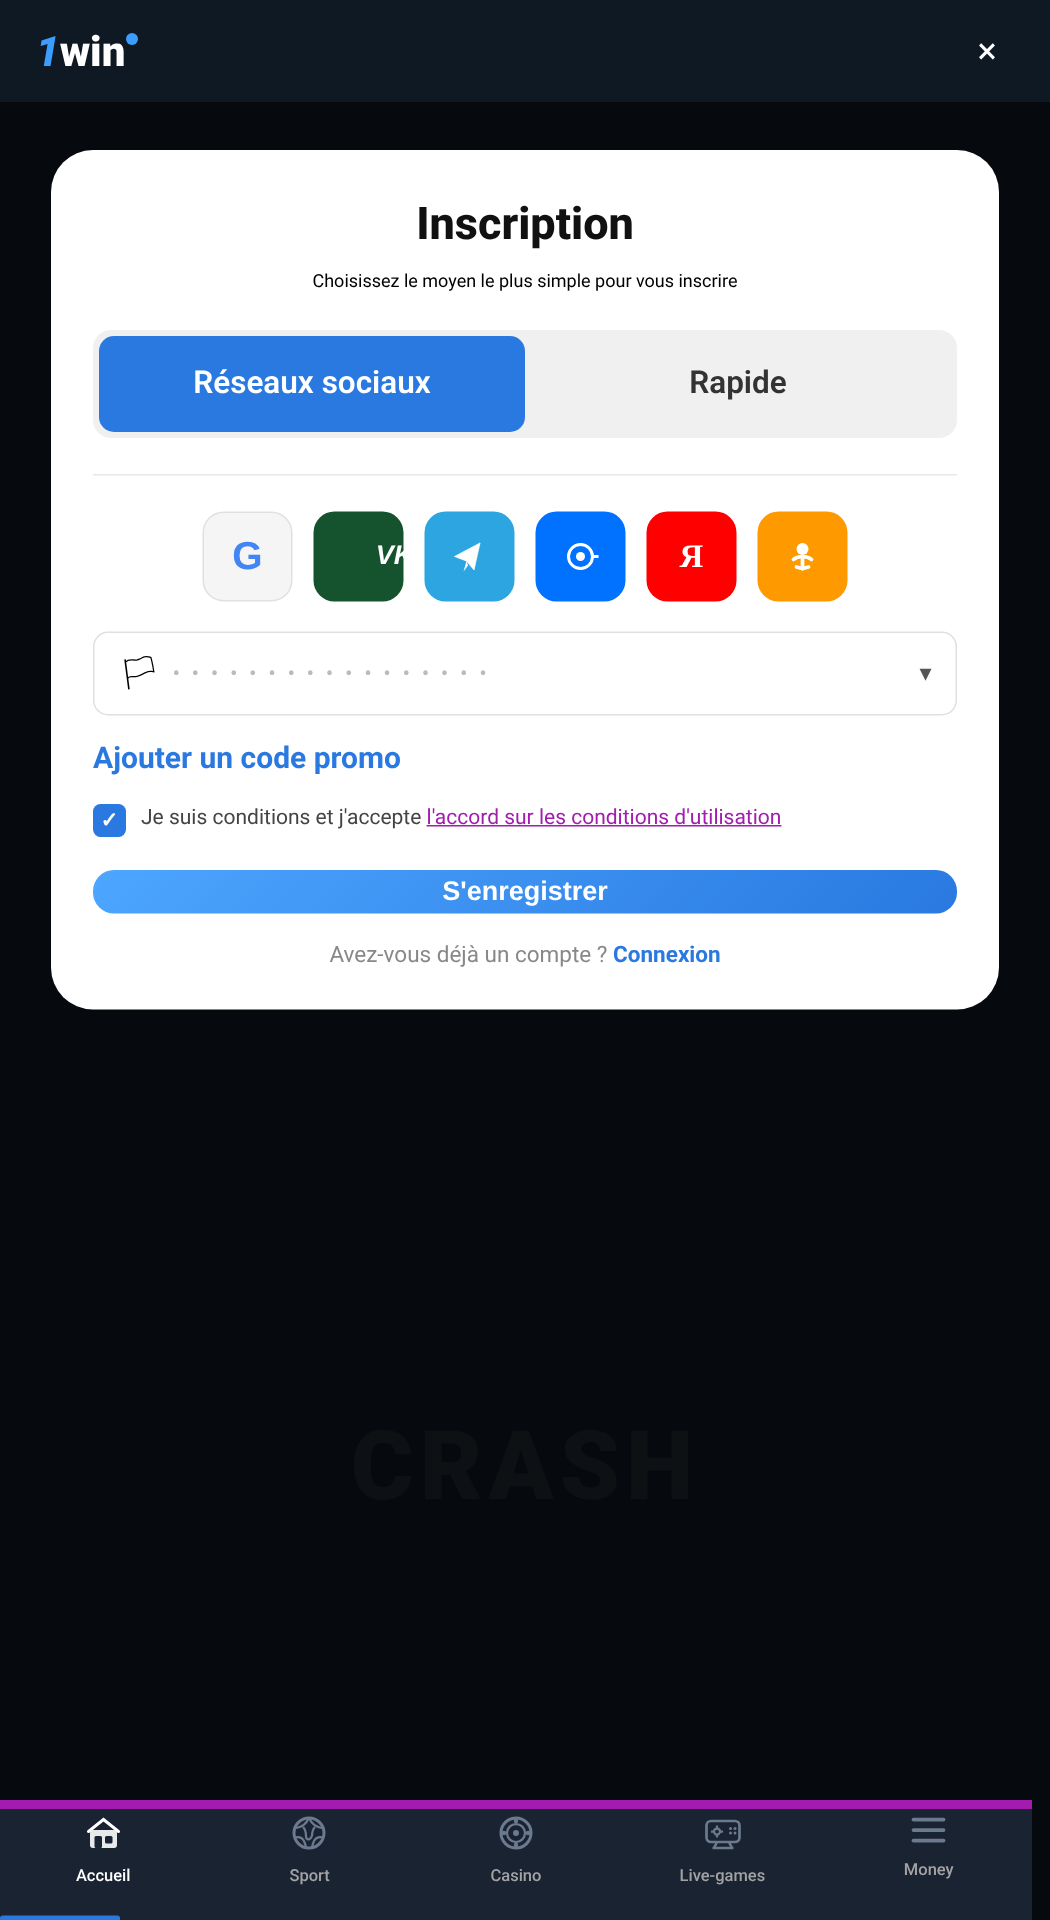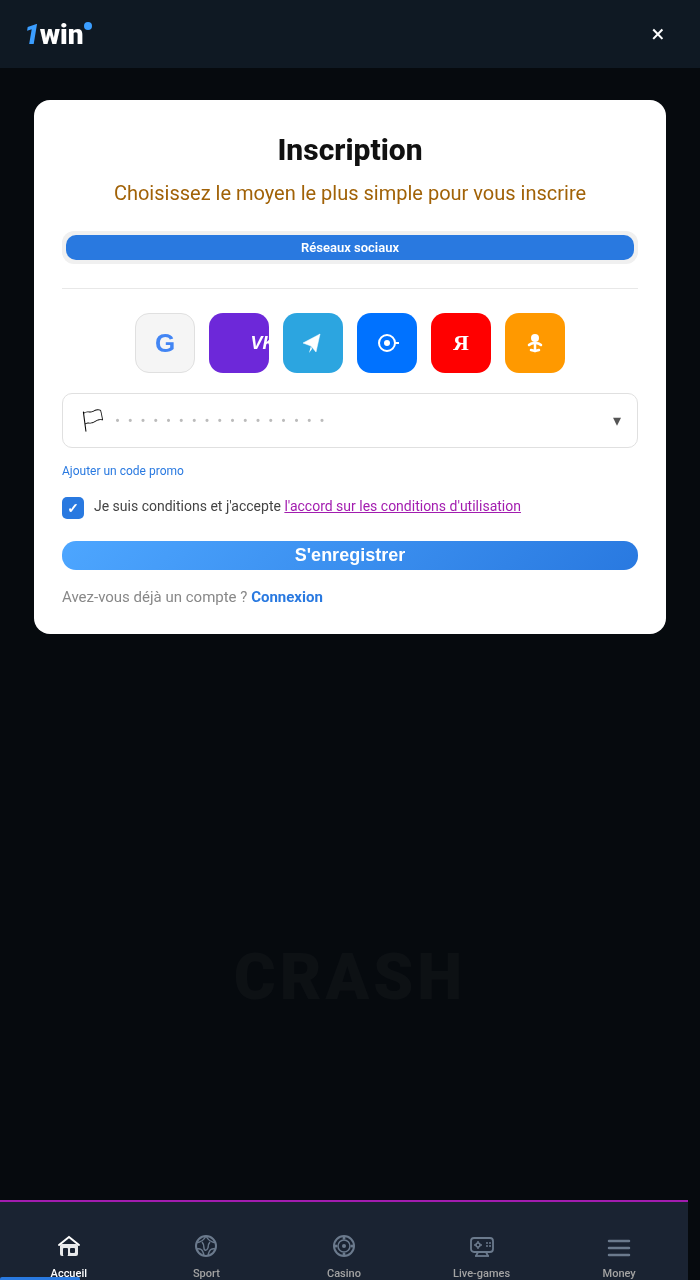--- a/index.html
+++ b/index.html
@@ -83,55 +83,55 @@
       z-index: 0;
     }
 
     
     .modal-wrapper {
       position: absolute;
       top: 100px;
       left: 34px;
       right: 34px;
       background: white;
-      border-radius: 16px;
+      border-radius: 28px;
       padding: 32px 28px 28px;
       z-index: 10;
     }
 
     .modal-title {
       text-align: center;
       font-size: 30px;
       font-weight: 800;
       color: #111;
       margin-bottom: 12px;
     }
 
     .modal-subtitle {
       text-align: center;
-      font-size: 20px;
-      color: #a16207;
+      font-size: 12px;
+      color: #000000;
       margin-bottom: 24px;
       line-height: 1.4;
     }
 
     
     .tabs {
       display: flex;
       background: #f0f0f0;
       border-radius: 12px;
       padding: 4px;
       margin-bottom: 24px;
     }
     .tab {
       flex: 1;
-      padding: 5px 0;
+      padding: 20px 0;
       text-align: center;
       border-radius: 10px;
-      font-size: 13px;
+      font-size: 21px;
       font-weight: 600;
       cursor: pointer;
     }
     .tab.active {
       background: #2979e0;
       color: white;
     }
     .tab.inactive {
       background: transparent;
       color: #333;
@@ -156,21 +156,21 @@
       height: 60px;
       border-radius: 14px;
       display: flex;
       align-items: center;
       justify-content: center;
       cursor: pointer;
       font-size: 28px;
       font-weight: 700;
     }
     .social-google { background: #f5f5f5; border: 1px solid #e0e0e0; }
-    .social-vk { background: #6d28d9; color: white; padding-left: 48px; }
+    .social-vk { background: #14532d; color: white; padding-left: 48px; }
     .social-telegram { background: #2ca5e0; color: white; }
     .social-mail { background: #0072ff; color: white; }
     .social-yandex { background: #f00; color: white; }
     .social-ok { background: #f90; color: white; }
 
     
     .country-select {
       display: flex;
       align-items: center;
       border: 1.5px solid #e0e0e0;
@@ -191,22 +191,22 @@
       letter-spacing: 2px;
     }
     .dropdown-arrow {
       color: #555;
       font-size: 16px;
     }
 
     
     .promo-link {
       color: #2979e0;
-      font-size: 12px;
-      font-weight: 400;
+      font-size: 20px;
+      font-weight: 700;
       margin-bottom: 18px;
       display: block;
       cursor: pointer;
     }
 
     
     .checkbox-row {
       display: flex;
       align-items: flex-start;
       gap: 10px;
@@ -248,41 +248,42 @@
       border: none;
       border-radius: 14px;
       font-size: 18px;
       font-weight: 700;
       cursor: pointer;
       margin-bottom: 18px;
     }
 
     
     .login-row {
+      text-align: center;
       font-size: 15px;
       color: #888;
     }
     .login-link {
       color: #2979e0;
       font-weight: 700;
       cursor: pointer;
     }
 
     
     .bottom-nav {
       position: absolute;
       bottom: 0;
       left: 0;
       right: 12px;
       height: 80px;
       background: #1a2332;
       display: flex;
-      align-items: flex-end;
+      align-items: flex-start;
       z-index: 100;
-      border-top: 2px solid #a21caf;
+      border-top: 6px solid #a21caf;
     }
     .nav-item {
       flex: 1;
       display: flex;
       flex-direction: column;
       align-items: center;
       justify-content: center;
       gap: 5px;
       cursor: pointer;
       padding-top: 4px;
@@ -346,20 +347,21 @@
 <div class="overlay"></div>
 
 <div class="modal-wrapper">
 
   <h1 class="modal-title">Inscription</h1>
   <p class="modal-subtitle">Choisissez le moyen le plus simple pour vous inscrire</p>
 
   
   <div class="tabs">
     <div class="tab active">Réseaux sociaux</div>
+    <div class="tab inactive">Rapide</div>
   </div>
 
   <div class="divider"></div>
 
   
   <div class="social-row">
     <div class="social-icon social-google">
       <span class="g-letter">G</span>
     </div>
     <div class="social-icon social-vk">

